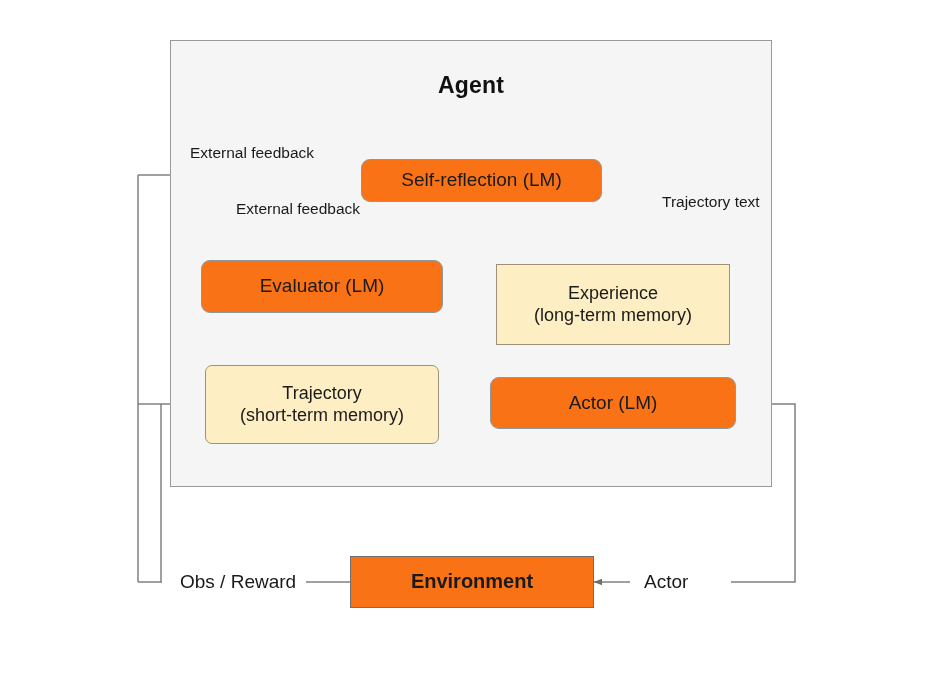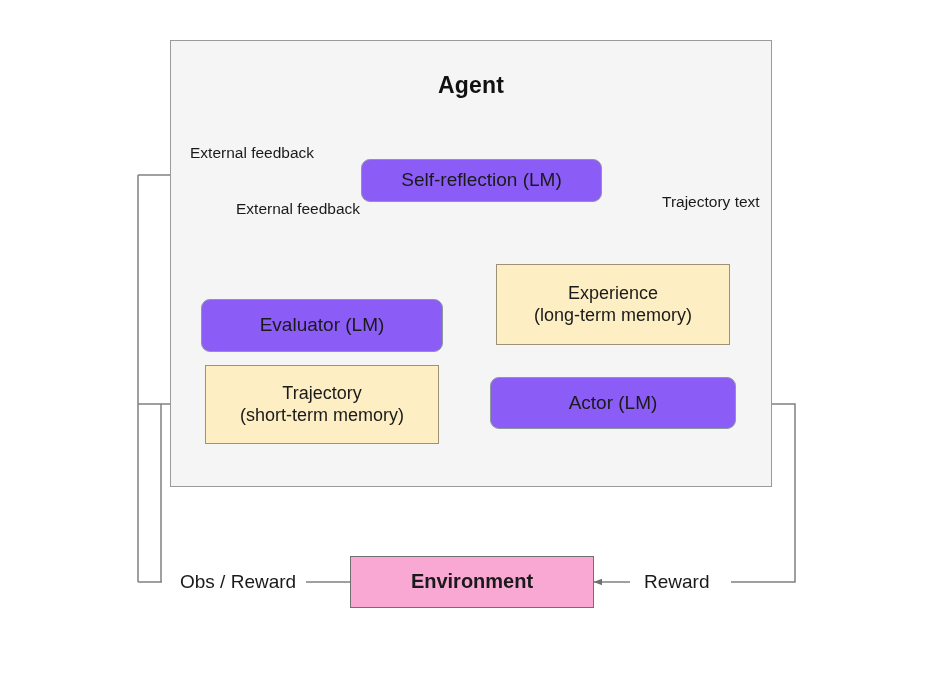--- a/index.html
+++ b/index.html
@@ -64,51 +64,51 @@
     justify-content: center;
     text-align: center;
     line-height: 1.18;
   }
   .node .line1, .node .line2 {
     display: block;
     white-space: nowrap;
   }
 
   .node-blue {
-    background: #8b5cf6;
+    background: #f97316;
     border: 1.4px solid #8c9a9e;
     border-radius: 9px;
   }
   .node-yellow {
     background: #fdeec4;
     border: 1.4px solid #9d9277;
     border-radius: 0px;
   }
   .node-gray {
-    background: #f9a8d4;
+    background: #f97316;
     border: 1.6px solid #6f6f6f;
     border-radius: 0px;
   }
 
   
   #node-self-reflection {
     left: 361px; top: 159px;
     width: 241px; height: 43px;
     font-size: 19px;
   }
   #node-evaluator {
     left: 201px; top: 260px;
     width: 242px; height: 53px;
     font-size: 19px;
-    margin-top: 39px;
   }
   #node-trajectory {
     left: 205px; top: 365px;
     width: 234px; height: 79px;
     font-size: 18px;
+    border-radius: 7px;
   }
   #node-experience {
     left: 496px; top: 264px;
     width: 234px; height: 81px;
     font-size: 18px;
   }
   #node-actor {
     left: 490px; top: 377px;
     width: 246px; height: 52px;
     font-size: 19px;
@@ -206,15 +206,15 @@
   </div>
 
   <div class="edge-label" id="label-external-feedback">External feedback</div>
 
   <div class="edge-label" id="label-internal-feedback">External feedback</div>
 
   <div class="edge-label" id="label-reflective-text">Trajectory text</div>
 
   <div class="edge-label" id="label-obs-reward">Obs / Reward</div>
 
-  <div class="edge-label" id="label-action">Reward</div>
+  <div class="edge-label" id="label-action">Actor</div>
 
 </div>
 
 </body></html>

